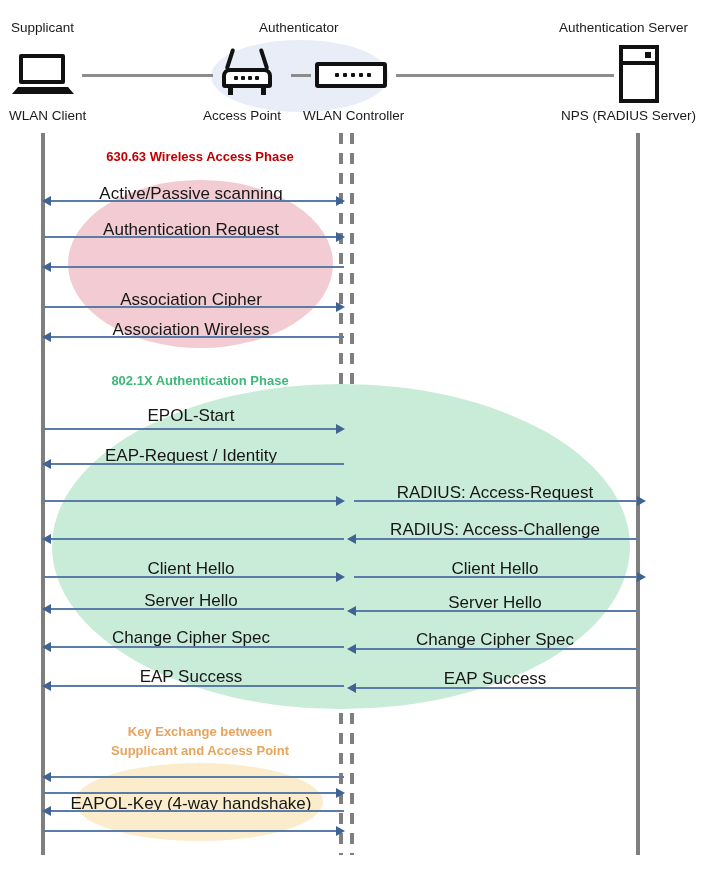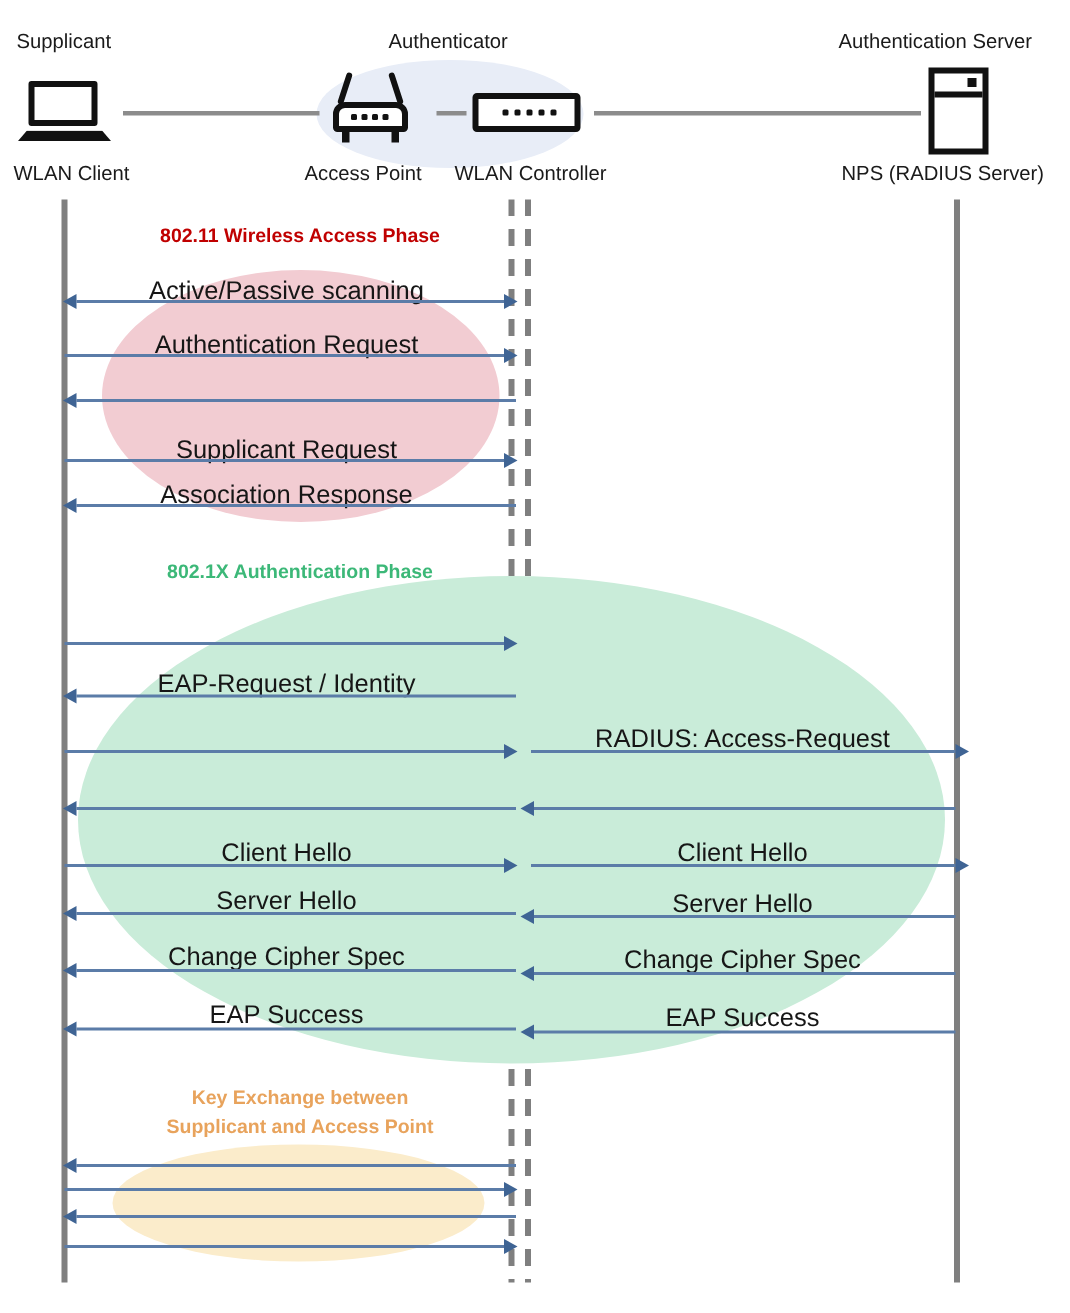--- a/index.html
+++ b/index.html
@@ -96,50 +96,51 @@
   <div class="node-label" style="left:203px;top:108px;">Access Point</div>
   <div class="node-label" style="left:303px;top:108px;">WLAN Controller</div>
   <div class="node-label" style="left:561px;top:108px;">NPS (RADIUS Server)</div>
 
   <div class="lifeline" style="left:41px;top:133px;height:722px;"></div>
   <div class="lifeline-dashed" style="left:339px;top:133px;height:722px;"></div>
   <div class="lifeline-dashed" style="left:350px;top:133px;height:722px;"></div>
   <div class="lifeline" style="left:636px;top:133px;height:722px;"></div>
 
   <div class="phase-ellipse" style="left:68px;top:180px;width:265px;height:168px;background:#f2ccd2;"></div>
-  <div class="phase-title" style="left:88px;top:147px;width:224px;color:#c00000;">802.11 Wireless Access Phase</div>
+  <div class="phase-title" style="left:88px;top:147px;width:224px;color:#c00000;">630.63 Wireless Access Phase</div>
 
   <div class="msg" style="left:43px;top:184px;width:296px;">Active/Passive scanning</div>
   <div class="arrow" style="left:51px;top:200px;width:285px;">
     <div class="head left" style="left:-9px;top:-4px;"></div>
     <div class="head right" style="right:-9px;top:-4px;"></div>
   </div>
 
   <div class="msg" style="left:43px;top:220px;width:296px;">Authentication Request</div>
   <div class="arrow" style="left:43px;top:236px;width:293px;">
     <div class="head right" style="right:-9px;top:-4px;"></div>
   </div>
 
   <div class="arrow" style="left:51px;top:266px;width:293px;">
     <div class="head left" style="left:-9px;top:-4px;"></div>
   </div>
 
-  <div class="msg" style="left:43px;top:290px;width:296px;">Supplicant Request</div>
+  <div class="msg" style="left:43px;top:290px;width:296px;">Association Cipher</div>
   <div class="arrow" style="left:43px;top:306px;width:293px;">
     <div class="head right" style="right:-9px;top:-4px;"></div>
   </div>
 
-  <div class="msg" style="left:43px;top:320px;width:296px;">Association Response</div>
+  <div class="msg" style="left:43px;top:320px;width:296px;">Association Wireless</div>
   <div class="arrow" style="left:51px;top:336px;width:293px;">
     <div class="head left" style="left:-9px;top:-4px;"></div>
   </div>
 
   <div class="phase-ellipse" style="left:52px;top:384px;width:578px;height:325px;background:#c9ecd9;"></div>
   <div class="phase-title" style="left:100px;top:371px;width:200px;color:#3cb878;">802.1X Authentication Phase</div>
 
+  <div class="msg" style="left:43px;top:406px;width:296px;">EPOL-Start</div>
   <div class="arrow" style="left:43px;top:428px;width:293px;">
     <div class="head right" style="right:-9px;top:-4px;"></div>
   </div>
 
   <div class="msg" style="left:43px;top:446px;width:296px;">EAP-Request / Identity</div>
   <div class="arrow" style="left:51px;top:463px;width:293px;">
     <div class="head left" style="left:-9px;top:-4px;"></div>
   </div>
 
   <div class="arrow" style="left:43px;top:500px;width:293px;">
@@ -168,20 +169,21 @@
   <div class="msg" style="left:43px;top:667px;width:296px;">EAP Success</div>
   <div class="arrow" style="left:51px;top:685px;width:293px;">
     <div class="head left" style="left:-9px;top:-4px;"></div>
   </div>
 
   <div class="msg" style="left:354px;top:483px;width:282px;">RADIUS: Access-Request</div>
   <div class="arrow" style="left:354px;top:500px;width:283px;">
     <div class="head right" style="right:-9px;top:-4px;"></div>
   </div>
 
+  <div class="msg" style="left:354px;top:520px;width:282px;">RADIUS: Access-Challenge</div>
   <div class="arrow" style="left:356px;top:538px;width:281px;">
     <div class="head left" style="left:-9px;top:-4px;"></div>
   </div>
 
   <div class="msg" style="left:354px;top:559px;width:282px;">Client Hello</div>
   <div class="arrow" style="left:354px;top:576px;width:283px;">
     <div class="head right" style="right:-9px;top:-4px;"></div>
   </div>
 
   <div class="msg" style="left:354px;top:593px;width:282px;">Server Hello</div>
@@ -205,20 +207,21 @@
     <span>Supplicant and Access Point</span>
   </div>
 
   <div class="arrow" style="left:51px;top:776px;width:293px;">
     <div class="head left" style="left:-9px;top:-4px;"></div>
   </div>
   <div class="arrow" style="left:43px;top:792px;width:293px;">
     <div class="head right" style="right:-9px;top:-4px;"></div>
   </div>
 
+  <div class="msg" style="left:43px;top:794px;width:296px;">EAPOL-Key (4-way handshake)</div>
 
   <div class="arrow" style="left:51px;top:810px;width:293px;">
     <div class="head left" style="left:-9px;top:-4px;"></div>
   </div>
   <div class="arrow" style="left:43px;top:830px;width:293px;">
     <div class="head right" style="right:-9px;top:-4px;"></div>
   </div>
 
 </div>
 

